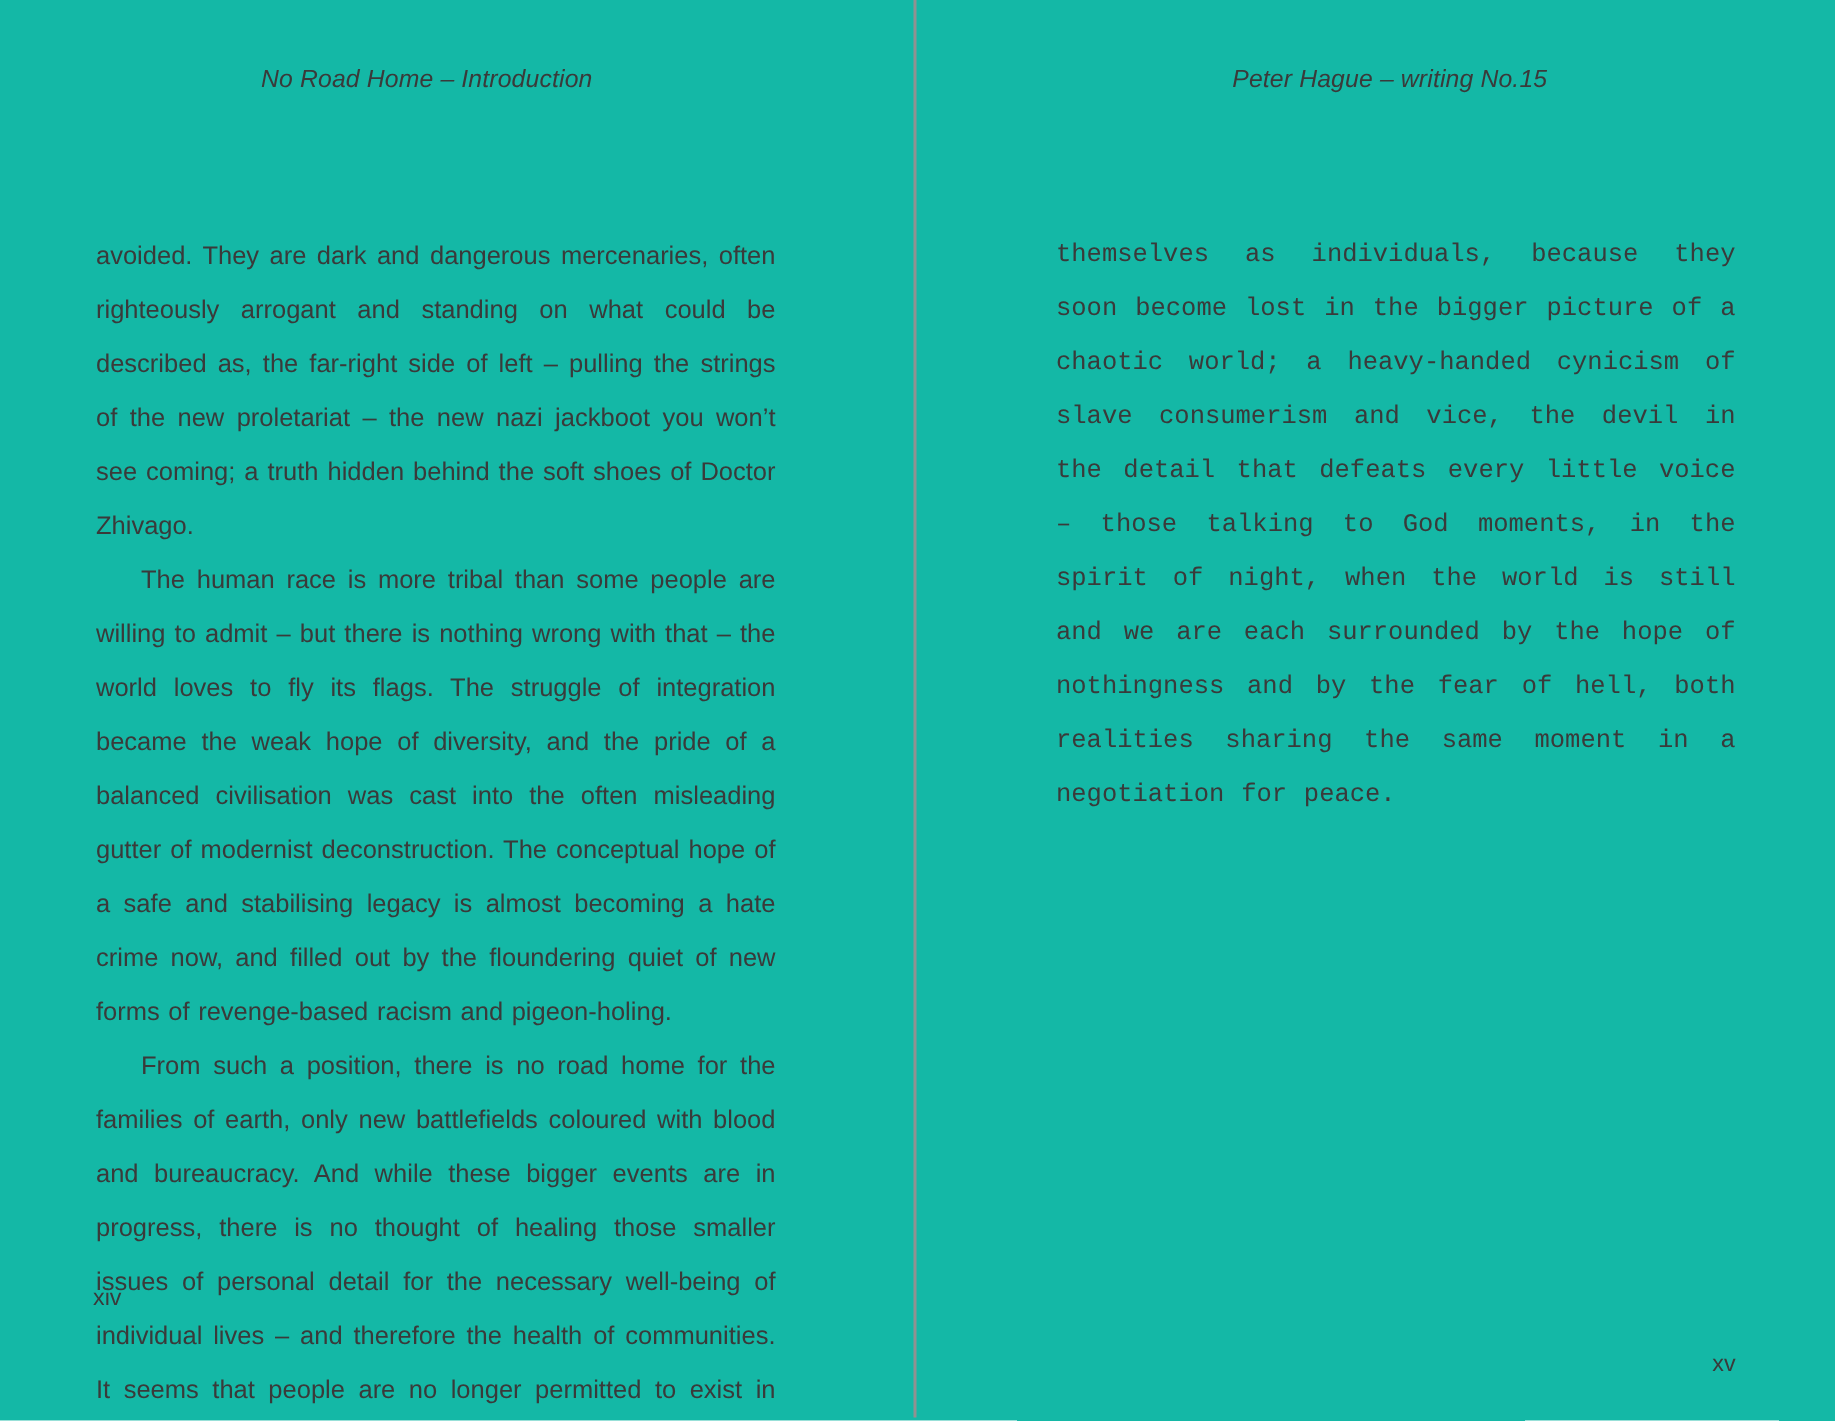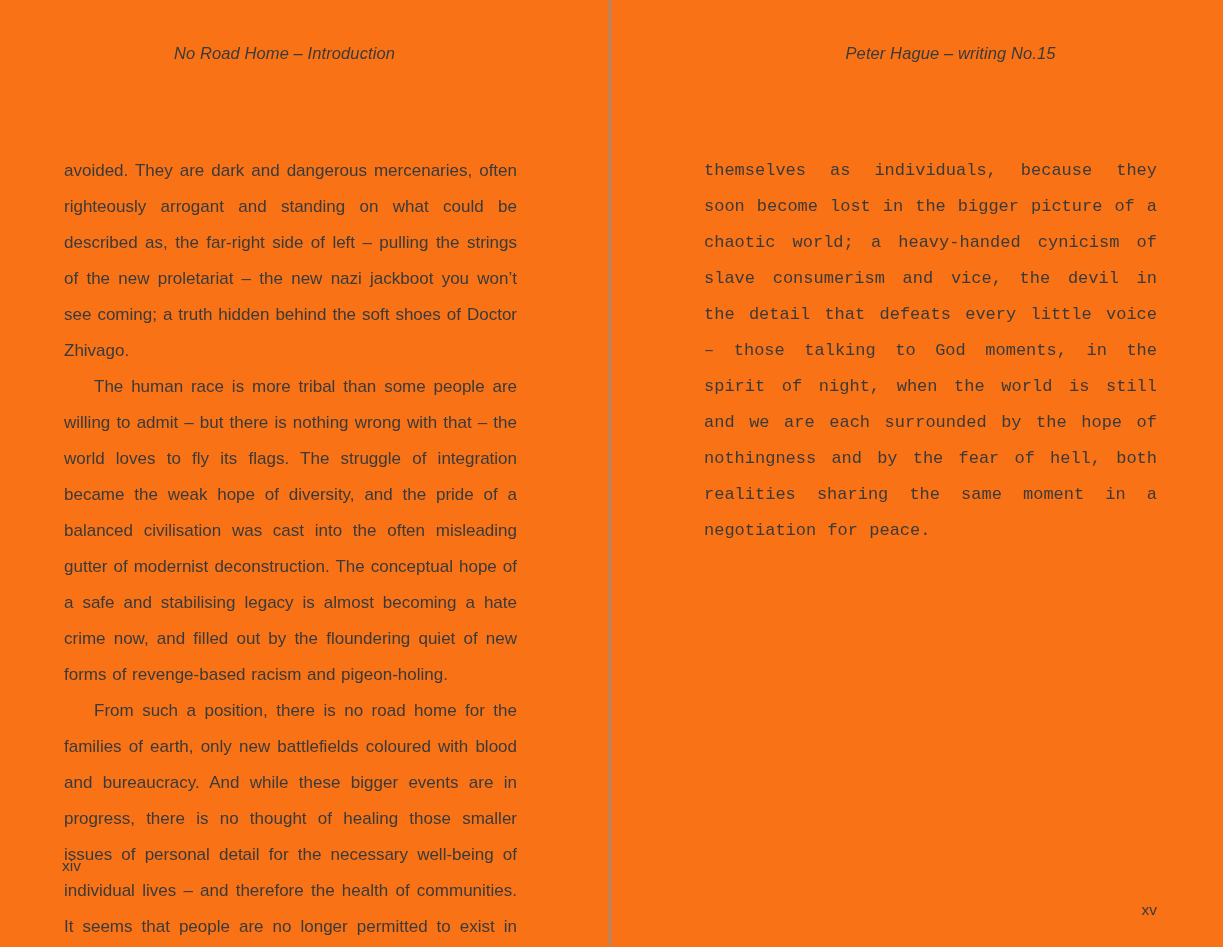--- a/index.html
+++ b/index.html
@@ -7,42 +7,42 @@
     width: 1223px;
     height: 947px;
     background: #ffffff;
     font-family: "Liberation Sans", sans-serif;
     overflow: hidden;
   }
   .spread {
     position: relative;
     width: 1223px;
     height: 947px;
-    background: #f97316;
+    background: #14b8a6;
   }
   .divider {
     position: absolute;
     left: 609px;
     top: 0;
     width: 2px;
     height: 945px;
     background: #919191;
   }
   .running-header {
     position: absolute;
     top: 44px;
     width: 453px;
     text-align: center;
     font-style: italic;
     font-size: 16.5px;
     color: #3a3a3a;
     letter-spacing: 0.1px;
   }
   .header-left  { left: 58px; }
-  .header-right { left: 724px; text-align: center; }
+  .header-right { left: 700px; text-align: center; }
   .text-block {
     position: absolute;
     top: 153px;
     width: 453px;
     text-align: justify;
     font-size: 17px;
     line-height: 36px;
     color: #3a3a3a;
     word-spacing: 1px;
   }

